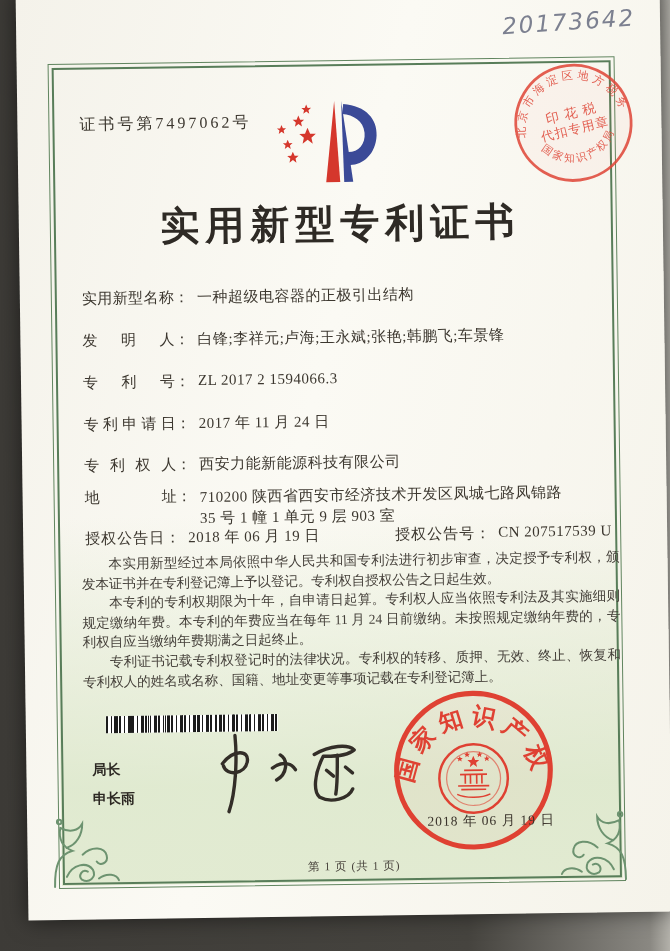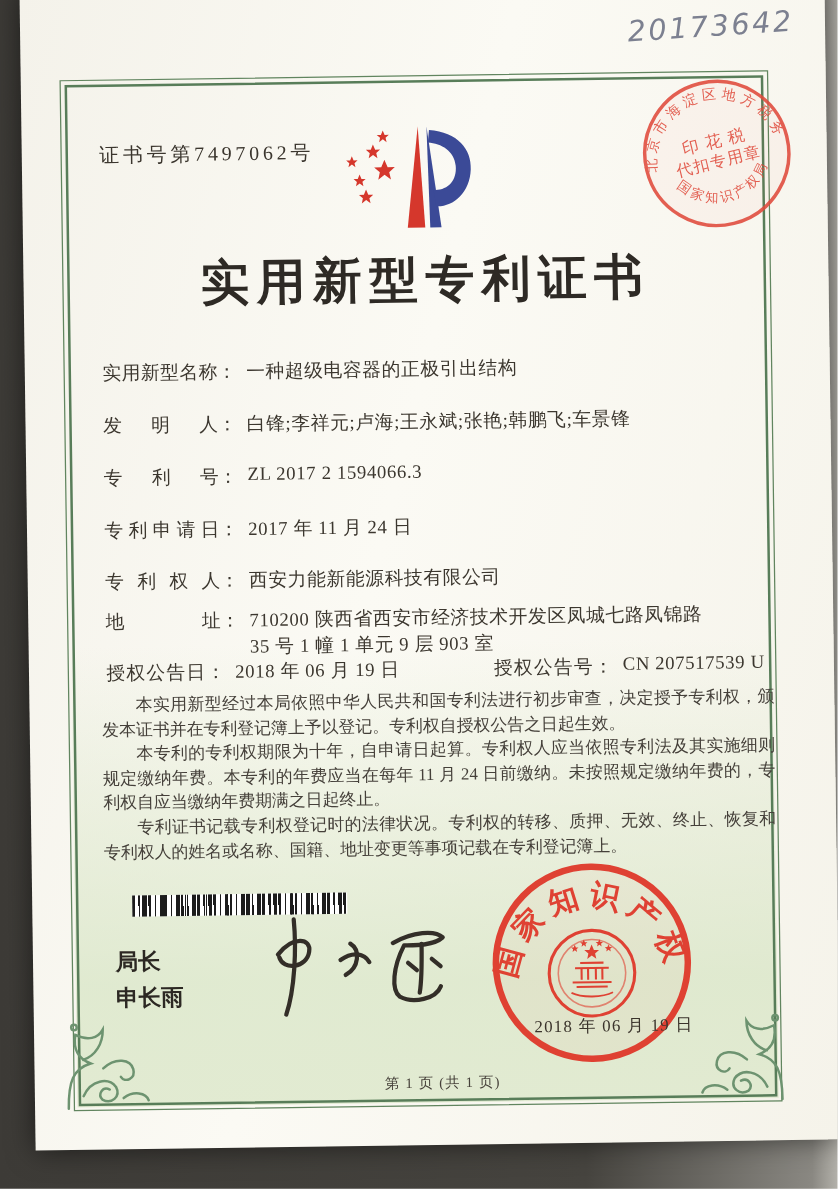--- a/index.html
+++ b/index.html
@@ -44,21 +44,21 @@
   .body-text{position:absolute;left:58px;top:565px;width:538px;font-size:13.5px;line-height:19.6px;
     color:#45403a;text-align:justify;}
   .body-text p{margin:0;text-indent:2em;}
 
   .barcode{position:absolute;left:80px;top:727px;width:172px;height:17px;background:#fff;
     background-image:
       repeating-linear-gradient(90deg,#1c1c1c 0 2px,rgba(0,0,0,0) 2px 5px,#1c1c1c 5px 6px,rgba(0,0,0,0) 6px 9px,#1c1c1c 9px 12px,rgba(0,0,0,0) 12px 13px),
       repeating-linear-gradient(90deg,rgba(0,0,0,0) 0 8px,#1c1c1c 8px 9px,rgba(0,0,0,0) 9px 17px);}
 
   .signer{position:absolute;left:66px;top:766px;font-family:"Liberation Sans","DejaVu Sans",sans-serif;
-    font-size:18px;font-weight:600;color:#2c2823;line-height:29px;}
+    font-size:14px;font-weight:600;color:#2c2823;line-height:29px;}
   .signature{position:absolute;left:176px;top:742px;}
 
   .seal{position:absolute;left:364px;top:703px;width:166px;height:166px;opacity:.93;}
   .seal-date{position:absolute;left:374px;top:828px;width:180px;text-align:center;
     font-size:13.5px;letter-spacing:1px;color:#3a332b;z-index:5;}
   .footer{position:absolute;left:31px;top:873px;width:565px;text-align:center;text-indent:26px;
     font-size:11.5px;color:#46413a;letter-spacing:1px;}
 </style>
 </head>
 <body>

